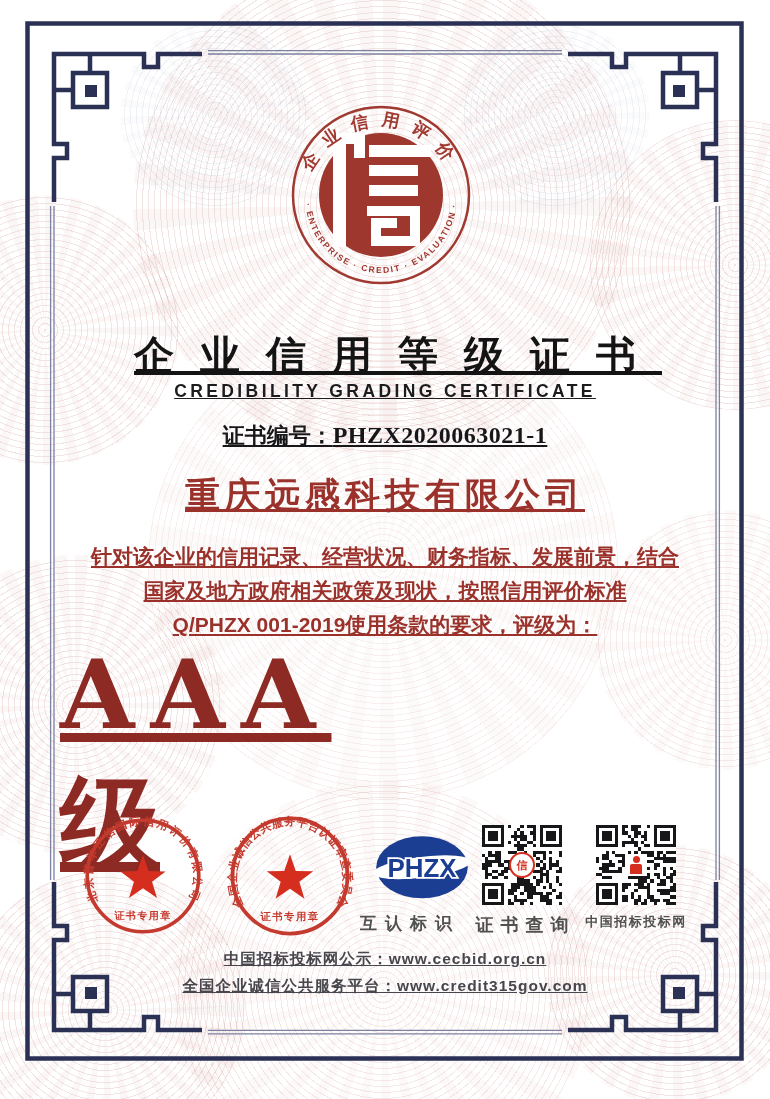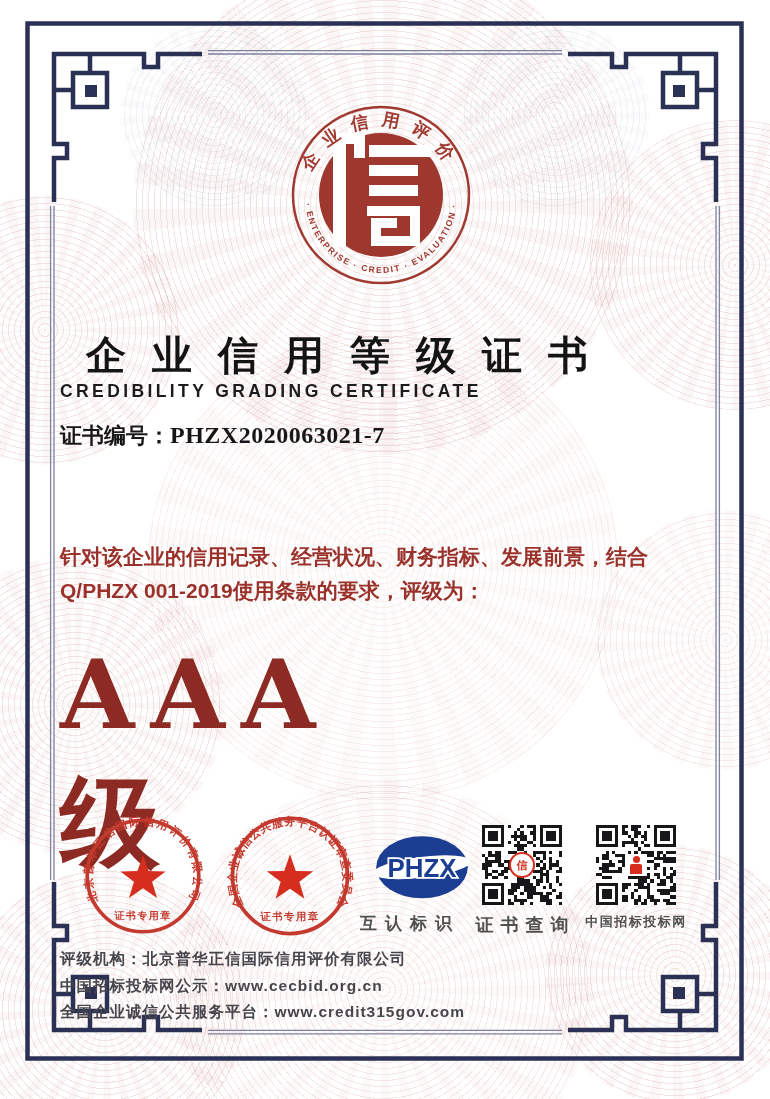--- a/index.html
+++ b/index.html
@@ -25,21 +25,21 @@
   .frame-stroke{fill:none;stroke:var(--navy);stroke-width:4.5px;}
   .frame-fill{fill:var(--navy);}
   .thinline{stroke:var(--thin-line);stroke-width:1.3px;}
   
   .emblem{position:absolute;left:286px;top:100px;width:190px;height:190px;}
   .emblem .arc-cn{font-size:17.5px;font-weight:bold;letter-spacing:12px;fill:var(--emblem-red);
                   font-family:"Liberation Serif",serif;}
   .emblem .arc-en{font-size:8.6px;font-weight:bold;letter-spacing:1.6px;fill:var(--emblem-red);
                   font-family:"Liberation Sans",sans-serif;}
   
-  .ctr{position:absolute;left:60px;right:60px;}
+  .ctr{position:absolute;left:60px;right:60px;text-align:center;text-decoration:underline;}
   .title{top:328px;font-size:40px;font-weight:900;color:#141414;letter-spacing:26px;text-indent:26px;}
   .subtitle{top:381px;font-size:17.5px;font-weight:bold;color:#1c1c1e;letter-spacing:3.4px;}
   .certno{top:421px;font-size:22px;font-weight:bold;color:#17171a;}
   .certno .num{font-family:"Liberation Serif",serif;font-size:24px;letter-spacing:.5px;}
   .company{top:472px;font-size:35px;font-weight:bold;color:var(--text-red);
            font-family:"Liberation Serif",serif;letter-spacing:5px;}
   .body-text{top:540px;font-size:21px;font-weight:bold;color:var(--text-red);line-height:34px;}
   .rating{top:638px;display:flex;justify-content:center;align-items:baseline;gap:6px;color:var(--rating-red);flex-direction:column;}
   .rating .aaa{font-family:"DejaVu Serif",serif;font-weight:bold;font-size:96px;letter-spacing:16px;}
   .rating .ji{font-family:"Liberation Serif",serif;font-weight:bold;font-size:100px;}
@@ -129,25 +129,27 @@
       <textPath href="#arcTop" startOffset="50%">企业信用评价</textPath>
     </text>
     <text class="arc-en" text-anchor="middle">
       <textPath href="#arcBottom" startOffset="50%">· ENTERPRISE · CREDIT · EVALUATION ·</textPath>
     </text>
   </svg>
 
   <div class="ctr title">企业信用等级证书</div>
   <div class="ctr subtitle">CREDIBILITY GRADING CERTIFICATE</div>
   <div class="ctr certno">
-    <span>证书编号：</span><span class="num">PHZX2020063021-7</span>
+    <span>证书编号：</span><span class="num">PHZX2020063021-1</span>
   </div>
+  <div class="ctr company">重庆远感科技有限公司</div>
 
   <div class="ctr body-text">
     <div>针对该企业的信用记录、经营状况、财务指标、发展前景，结合</div>
+    <div>国家及地方政府相关政策及现状，按照信用评价标准</div>
     <div>Q/PHZX 001-2019使用条款的要求，评级为：</div>
   </div>
 
   <div class="ctr rating">
     <span class="aaa">AAA</span>
       <span class="ji">级</span>
   </div>
 
 
   <svg class="stamp" style="left:79px;top:812px;" width="128" height="128" viewBox="-70 -70 140 140">
@@ -585,18 +587,17 @@
     <div class="qr-logo fig">
       <div>
           <div class="head"></div>
           <div class="bodyp"></div>
         </div>
     </div>
   </div>
   <div class="lbl lbl-q2">中国招标投标网</div>
 
   <div class="ctr footer">
-    <div>评级机构：北京普华正信国际信用评价有限公司</div>
     <div>中国招标投标网公示：www.cecbid.org.cn</div>
     <div>全国企业诚信公共服务平台：www.credit315gov.com</div>
   </div>
 
 </div>
 
 </body></html>

